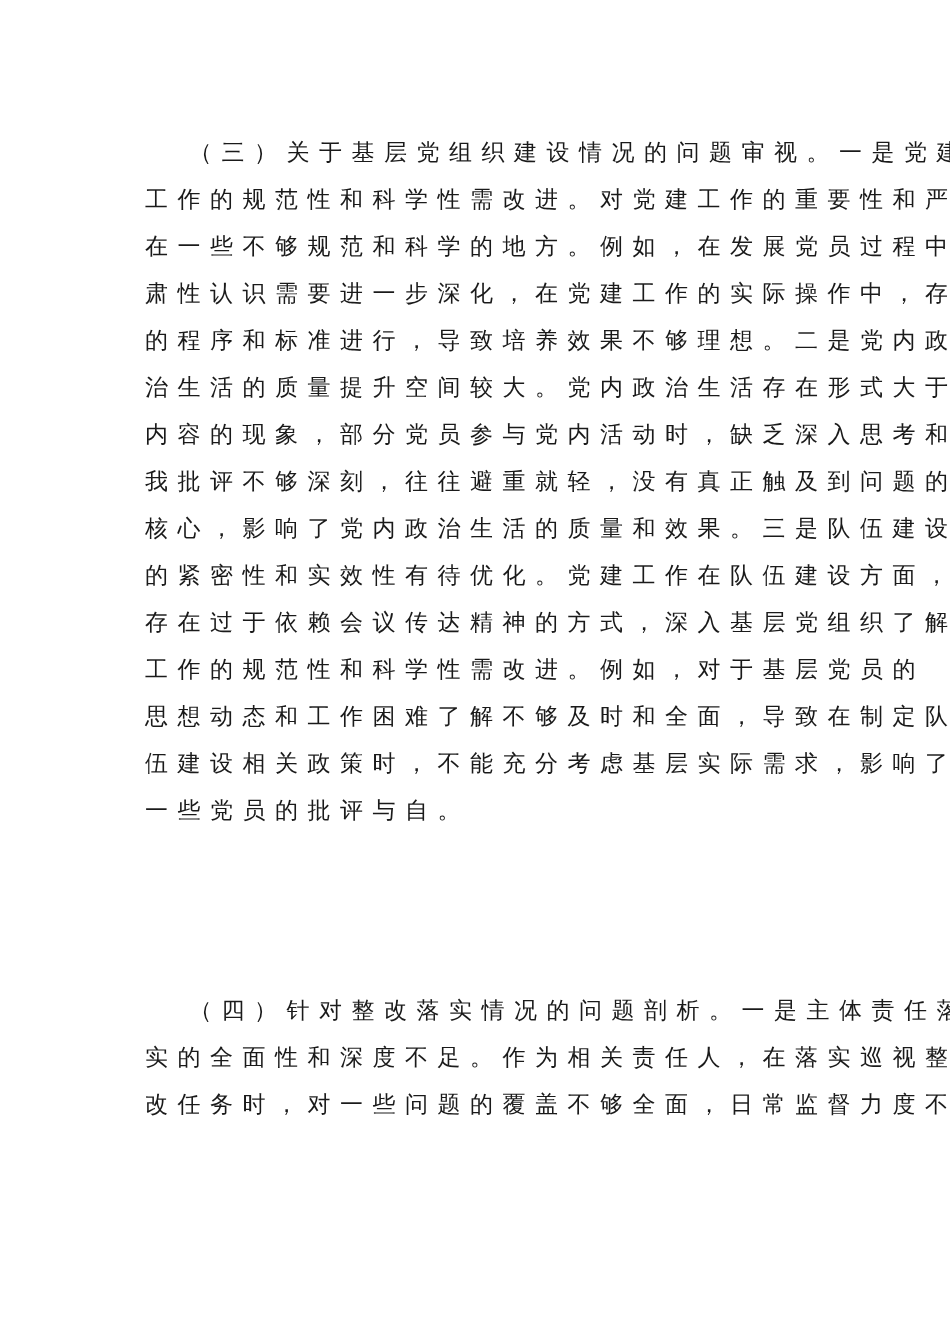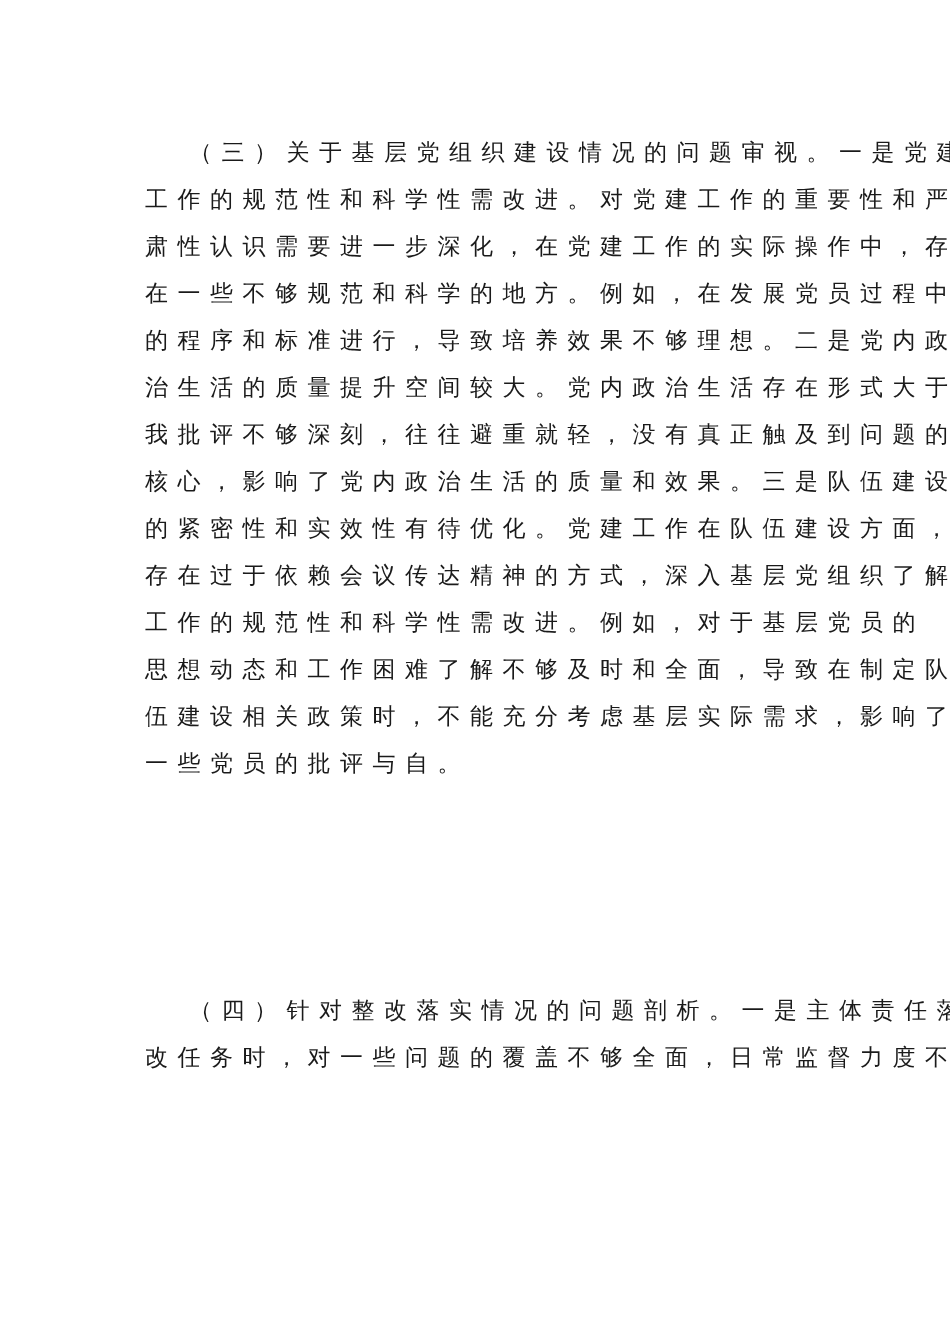--- a/index.html
+++ b/index.html
@@ -43,32 +43,34 @@
     #para-2 { top: 987px; }
   </style>
 </head>
 <body>
 
 <div class="page">
 
   <div class="paragraph" id="para-1">
     <span class="line indent">（三）关于基层党组织建设情况的问题审视。一是党建</span>
     <span class="line">工作的规范性和科学性需改进。对党建工作的重要性和严</span>
+    <span class="line">在一些不够规范和科学的地方。例如，在发展党员过程中</span>
     <span class="line">肃性认识需要进一步深化，在党建工作的实际操作中，存</span>
-    <span class="line">在一些不够规范和科学的地方。例如，在发展党员过程中</span>
     <span class="line">的程序和标准进行，导致培养效果不够理想。二是党内政</span>
     <span class="line">治生活的质量提升空间较大。党内政治生活存在形式大于</span>
+    <span class="line">内容的现象，部分党员参与党内活动时，缺乏深入思考和</span>
     <span class="line">我批评不够深刻，往往避重就轻，没有真正触及到问题的</span>
     <span class="line">核心，影响了党内政治生活的质量和效果。三是队伍建设</span>
     <span class="line">的紧密性和实效性有待优化。党建工作在队伍建设方面，</span>
     <span class="line">存在过于依赖会议传达精神的方式，深入基层党组织了解</span>
     <span class="line">工作的规范性和科学性需改进。例如，对于基层党员的</span>
     <span class="line">思想动态和工作困难了解不够及时和全面，导致在制定队</span>
     <span class="line">伍建设相关政策时，不能充分考虑基层实际需求，影响了</span>
     <span class="line">一些党员的批评与自。</span>
   </div>
 
   <div class="paragraph" id="para-2">
     <span class="line indent">（四）针对整改落实情况的问题剖析。一是主体责任落</span>
+    <span class="line">实的全面性和深度不足。作为相关责任人，在落实巡视整</span>
     <span class="line">改任务时，对一些问题的覆盖不够全面，日常监督力度不</span>
   </div>
 
 </div>
 
 </body></html>

